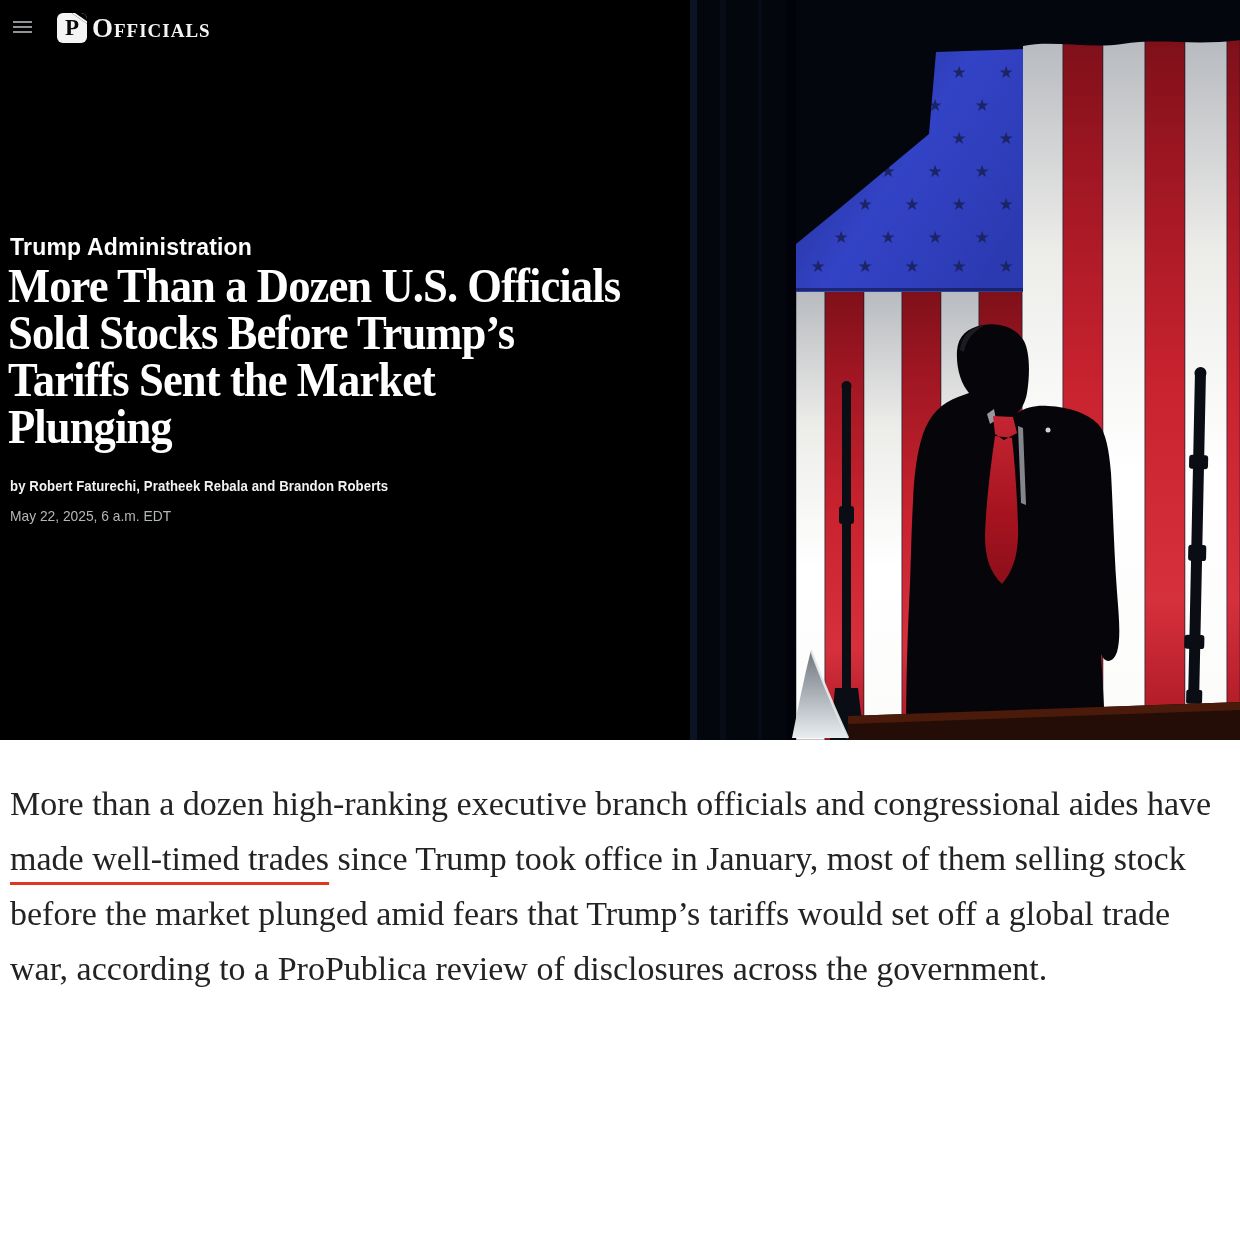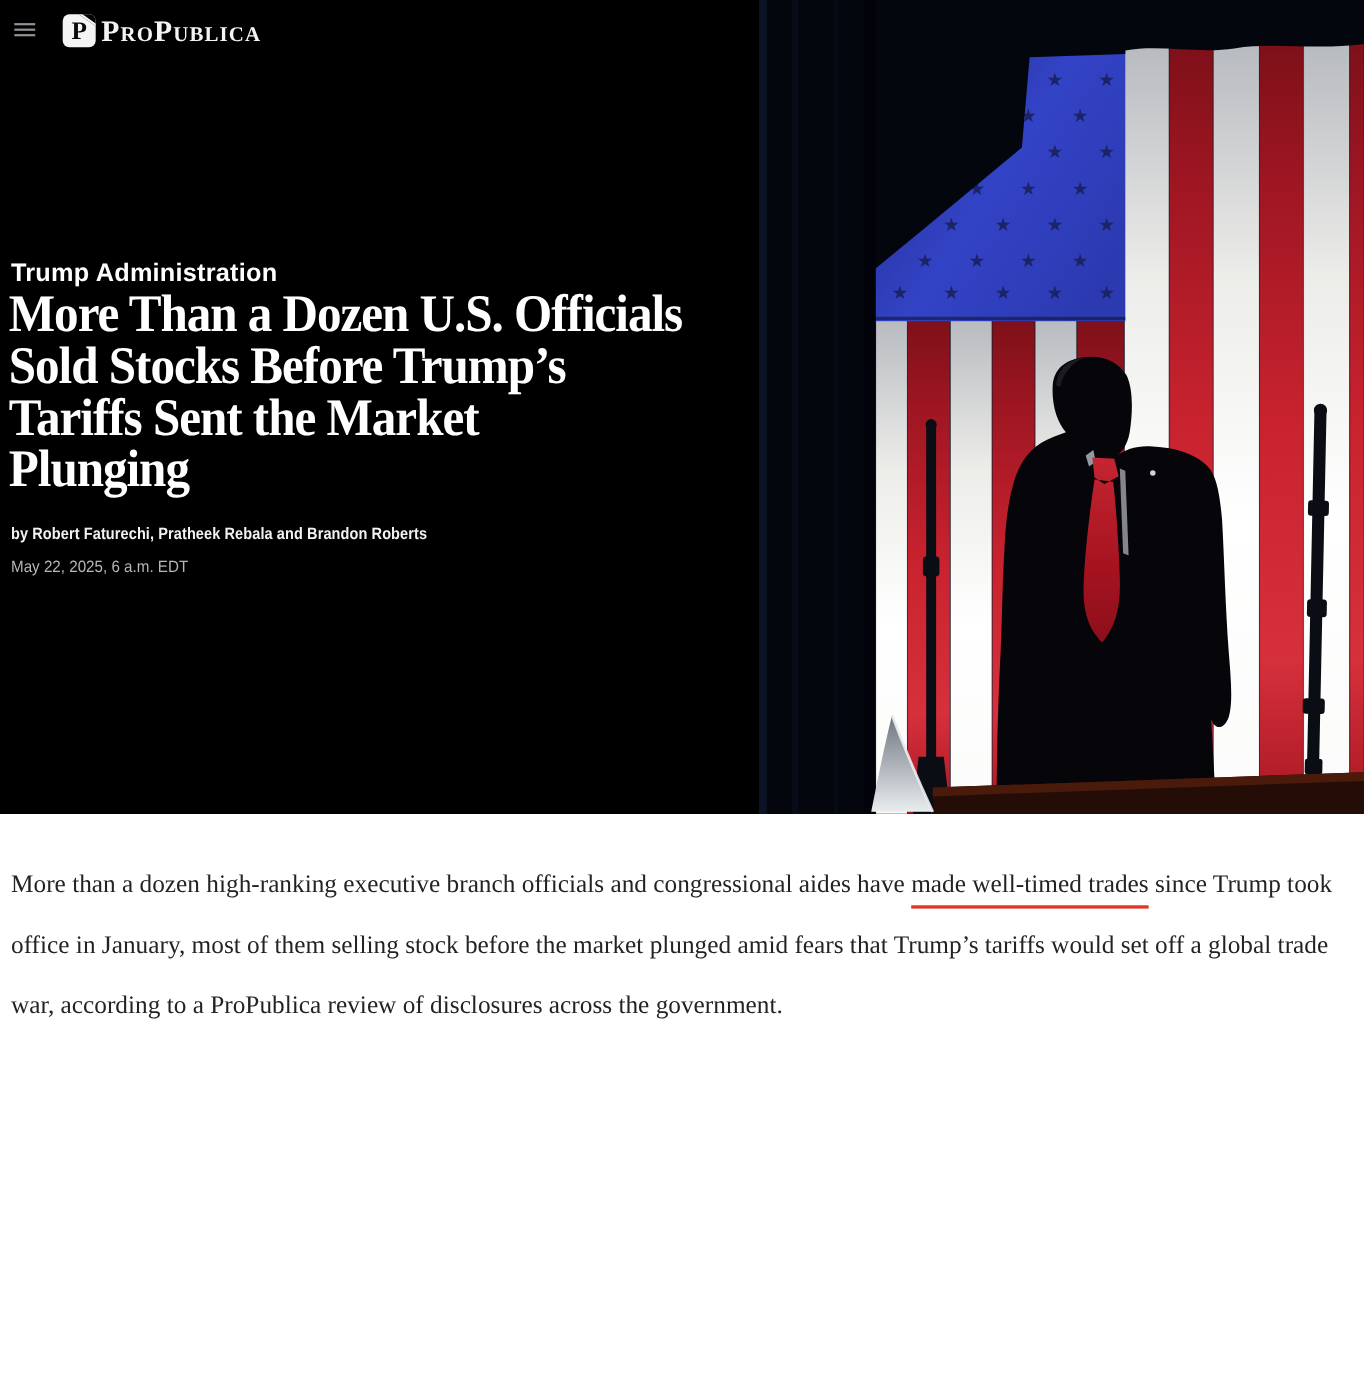--- a/index.html
+++ b/index.html
@@ -54,21 +54,21 @@
   .date{
     position:absolute;left:10px;top:507px;
     font-size:15px;color:var(--date_text,#b4b7ba);
     transform:scaleX(.92);transform-origin:left top;
   }
 
   
   .content{
     position:absolute;left:0;top:740px;width:1240px;height:518px;background:var(--page_bg,#fff);
     box-sizing:border-box;padding:36px 12px 0 10px;
-    font-family:"Liberation Serif",serif;font-size:23px;line-height:55px;color:var(--text,#232323);
+    font-family:"Liberation Serif",serif;font-size:34px;line-height:55px;color:var(--text,#232323);
   }
   .content p{margin:0;width:1218px;}
   .content p + p{margin-top:74px;}
   .body-link{
     color:var(--text,#232323);cursor:pointer;
     text-decoration:underline;
     text-decoration-color:var(--link_underline,#e03522);
     text-decoration-thickness:3px;
     text-underline-offset:12px;
     text-decoration-skip-ink:none;
@@ -82,21 +82,21 @@
 
   <div class="navbar">
     <div class="menu">
         <i></i>
         <i></i>
         <i></i>
       </div>
     <div class="logo-badge">
       <span>P</span>
     </div>
-    <div class="brand">ProPublica</div>
+    <div class="brand">Officials</div>
   </div>
 
   <div class="kicker">Trump Administration</div>
 
   <h1 class="headline" style="margin:0;">
     <span>More Than a Dozen U.S. Officials</span>
     <span>Sold Stocks Before Trump’s</span>
     <span>Tariffs Sent the Market</span>
     <span>Plunging</span>
   </h1>

